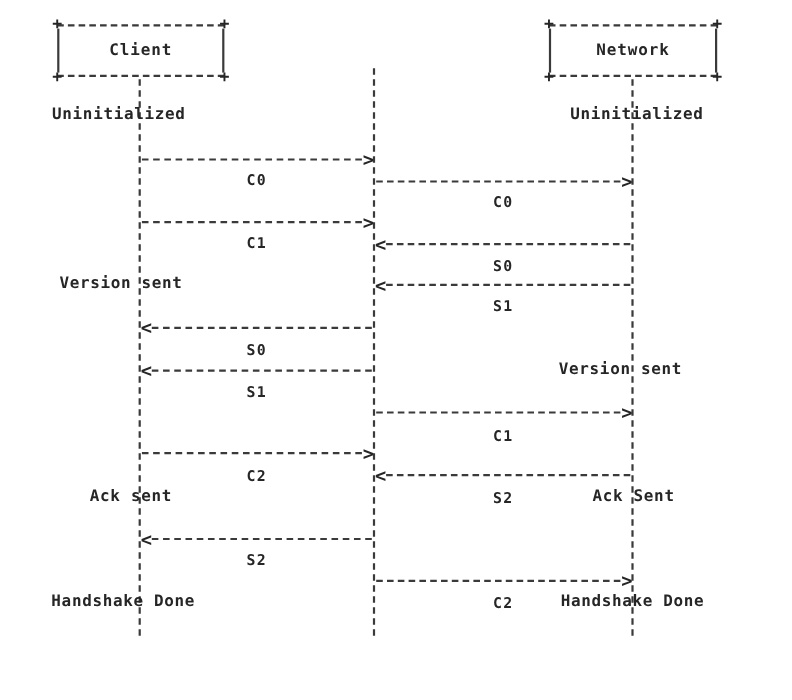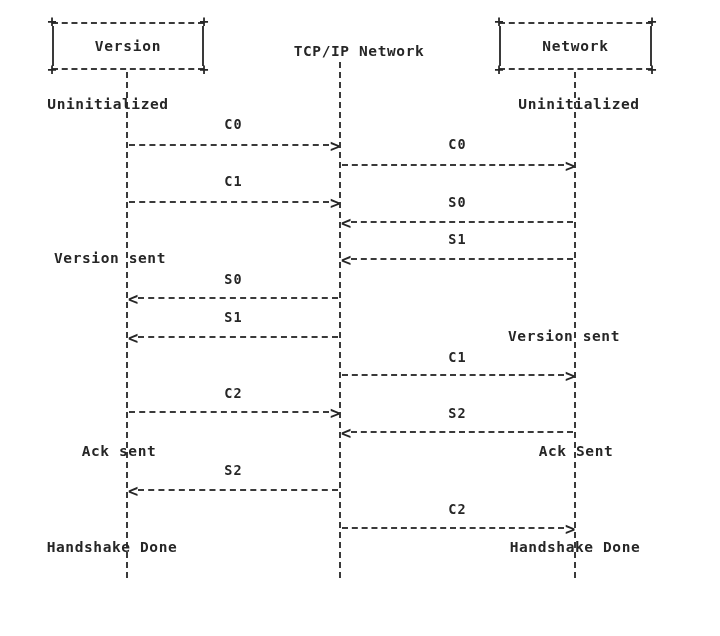--- a/index.html
+++ b/index.html
@@ -26,20 +26,21 @@
     letter-spacing: 0.6px;
     white-space: pre;
     color: #262626;
     transform: translate(-50%, -50%);
     font-weight: 600;
   }
   .lbl.small {
     font-size: 13.5px;
     letter-spacing: 1.2px;
     font-weight: 700;
+    margin-top: 40px;
   }
 
   
   .lifeline {
     position: absolute;
     width: 0;
     border-left: 2px dashed #3a3a3a;
     transform: translateX(-1px);
   }
 
@@ -116,36 +117,35 @@
 
   <div class="box" id="client-box" style="left: 52px; top: 22px; width: 152px; height: 48px;">
     <div class="brd-top"></div>
     <div class="brd-bot"></div>
     <div class="brd-left"></div>
     <div class="brd-right"></div>
     <div class="corner c-tl">+</div>
     <div class="corner c-tr">+</div>
     <div class="corner c-bl">+</div>
     <div class="corner c-br">+</div>
-    <div class="box-title">Version</div>
+    <div class="box-title">Client</div>
   </div>
 
   <div class="box" id="server-box" style="left: 499px; top: 22px; width: 153px; height: 48px;">
     <div class="brd-top"></div>
     <div class="brd-bot"></div>
     <div class="brd-left"></div>
     <div class="brd-right"></div>
     <div class="corner c-tl">+</div>
     <div class="corner c-tr">+</div>
     <div class="corner c-bl">+</div>
     <div class="corner c-br">+</div>
     <div class="box-title">Network</div>
   </div>
 
-  <div class="lbl" id="network-label" style="left: 359px; top: 51px;">TCP/IP Network</div>
 
   <div id="lifeline-layer">
       <div class="lifeline" style="left: 127px; top: 72px; height: 506px;"></div>
       <div class="lifeline" style="left: 340px; top: 62px; height: 516px;"></div>
       <div class="lifeline" style="left: 575px; top: 72px; height: 506px;"></div>
     </div>
   <div id="message-layer">
       <div class="msg" style="left: 129px; width: 200px; top: 145px;"></div>
       <div class="arrowhead" style="left: 335px; top: 146px;">&gt;</div>
       <div class="lbl small" style="left: 233.5px; top: 124px;">C0</div>

